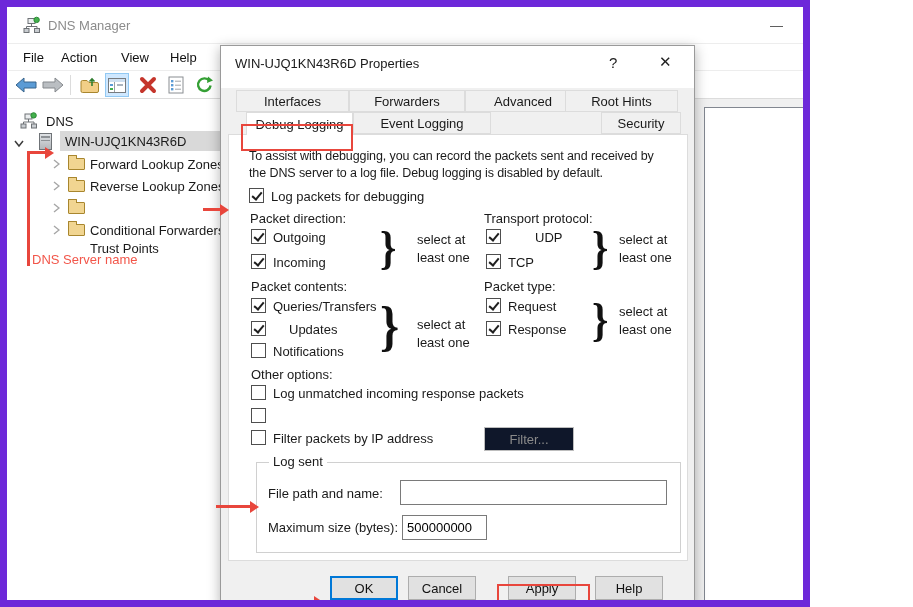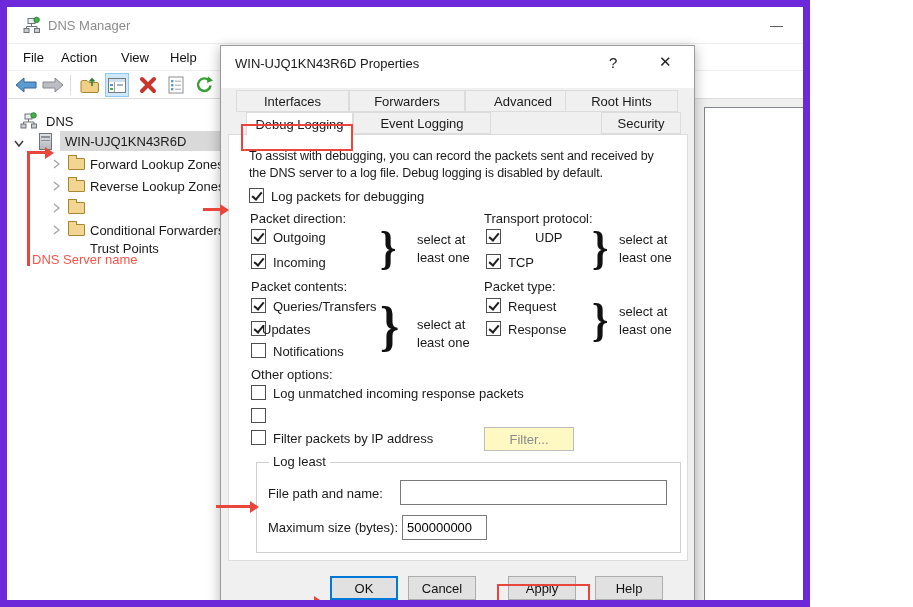--- a/index.html
+++ b/index.html
@@ -50,21 +50,21 @@
                        border-right:2px solid #1f1f1f; border-bottom:2px solid #1f1f1f; transform:rotate(40deg); }
   .brace { position:absolute; font-family:"Liberation Serif", serif; color:#111; font-weight:bold; transform:scaleX(.9); }
   .gbox { position:absolute; border:1px solid #d0d0d0; }
   .gbox-label { position:absolute; top:-9px; left:12px; background:#fff; padding:0 4px; }
   .field { position:absolute; border:1px solid #7a7a7a; background:#fff; font-family:"Liberation Sans",sans-serif;
            font-size:13px; padding:2px 4px; outline:none; }
   .btn { position:absolute; width:68px; height:24px; background:#e1e1e1; border:1px solid #adadad;
          font-family:"Liberation Sans",sans-serif; font-size:13px; color:#111; display:flex;
          align-items:center; justify-content:center; }
   .btn-default { border:2px solid #0078d7; }
-  .btn-disabled { width:90px; background:#fef9c3; border:1px solid #bdbdbd; color:#8a8a8a;text-align:right; }
+  .btn-disabled { width:90px; background:#0f172a; border:1px solid #bdbdbd; color:#8a8a8a;text-align:right; }
 
   
   .right-panel { left:697px; top:100px; width:210px; height:500px; background:#fff; border:1px solid #828790; }
 
   
   .anno { z-index:30; }
   .red-line { position:absolute; background:#e8463c; }
   .red-head { position:absolute; width:0; height:0; border-top:6px solid transparent;
               border-bottom:6px solid transparent; border-left:9px solid #e8463c; }
   .red-box { position:absolute; border:2px solid #e8463c; }
@@ -247,21 +247,21 @@
       <span class="ck checked" style="left:257px;top:119px;"></span>
       <span class="abs txt" style="left:279px;top:120px;">TCP</span>
       <span class="brace" style="left:362px;top:86px;font-size:46px;">}</span>
       <span class="abs txt" style="left:390px;top:97px;">select at</span>
       <span class="abs txt" style="left:390px;top:115px;">least one</span>
 
       <span class="abs txt" style="left:22px;top:144px;">Packet contents:</span>
       <span class="ck checked" style="left:22px;top:163px;"></span>
       <span class="abs txt" style="left:44px;top:164px;">Queries/Transfers</span>
       <span class="ck checked" style="left:22px;top:186px;"></span>
-      <span class="abs txt" style="left:33px;top:187px;">Updates</span>
+      <span class="abs txt" style="left:60px;top:187px;">Updates</span>
       <span class="ck" style="left:22px;top:208px;"></span>
       <span class="abs txt" style="left:44px;top:209px;">Notifications</span>
       <span class="brace" style="left:150px;top:160px;font-size:54px;">}</span>
       <span class="abs txt" style="left:188px;top:182px;">select at</span>
       <span class="abs txt" style="left:188px;top:200px;">least one</span>
 
       <span class="abs txt" style="left:255px;top:144px;">Packet type:</span>
       <span class="ck checked" style="left:257px;top:163px;"></span>
       <span class="abs txt" style="left:279px;top:164px;">Request</span>
       <span class="ck checked" style="left:257px;top:186px;"></span>
@@ -273,21 +273,21 @@
       <span class="abs txt" style="left:22px;top:232px;">Other options:</span>
       <span class="ck" style="left:22px;top:250px;"></span>
       <span class="abs txt" style="left:44px;top:251px;">Log unmatched incoming response packets</span>
       <span class="ck" style="left:22px;top:273px;"></span>
       <span class="abs txt" style="left:44px;top:274px;margin-top:42px;">Details</span>
       <span class="ck" style="left:22px;top:295px;"></span>
       <span class="abs txt" style="left:44px;top:296px;">Filter packets by IP address</span>
       <button class="btn btn-disabled" style="left:255px;top:292px;">Filter...</button>
 
       <div class="gbox" style="left:27px;top:327px;width:425px;height:91px;">
-        <span class="gbox-label txt">Log least</span>
+        <span class="gbox-label txt">Log sent</span>
         <span class="abs txt" style="left:11px;top:23px;">File path and name:</span>
         <input class="field" style="left: 143px; top: 17px; width: 267px; height: 25px;" value="">
         <span class="abs txt" style="left:11px;top:57px;">Maximum size (bytes):</span>
         <input class="field" style="left: 145px; top: 52px; width: 85px; height: 25px;" value="500000000">
       </div>
     </div>
 
     <button class="btn btn-default" style="left:109px;top:530px;">OK</button>
     <button class="btn" style="left:187px;top:530px;">Cancel</button>
     <button class="btn" style="left:287px;top:530px;">Apply</button>

